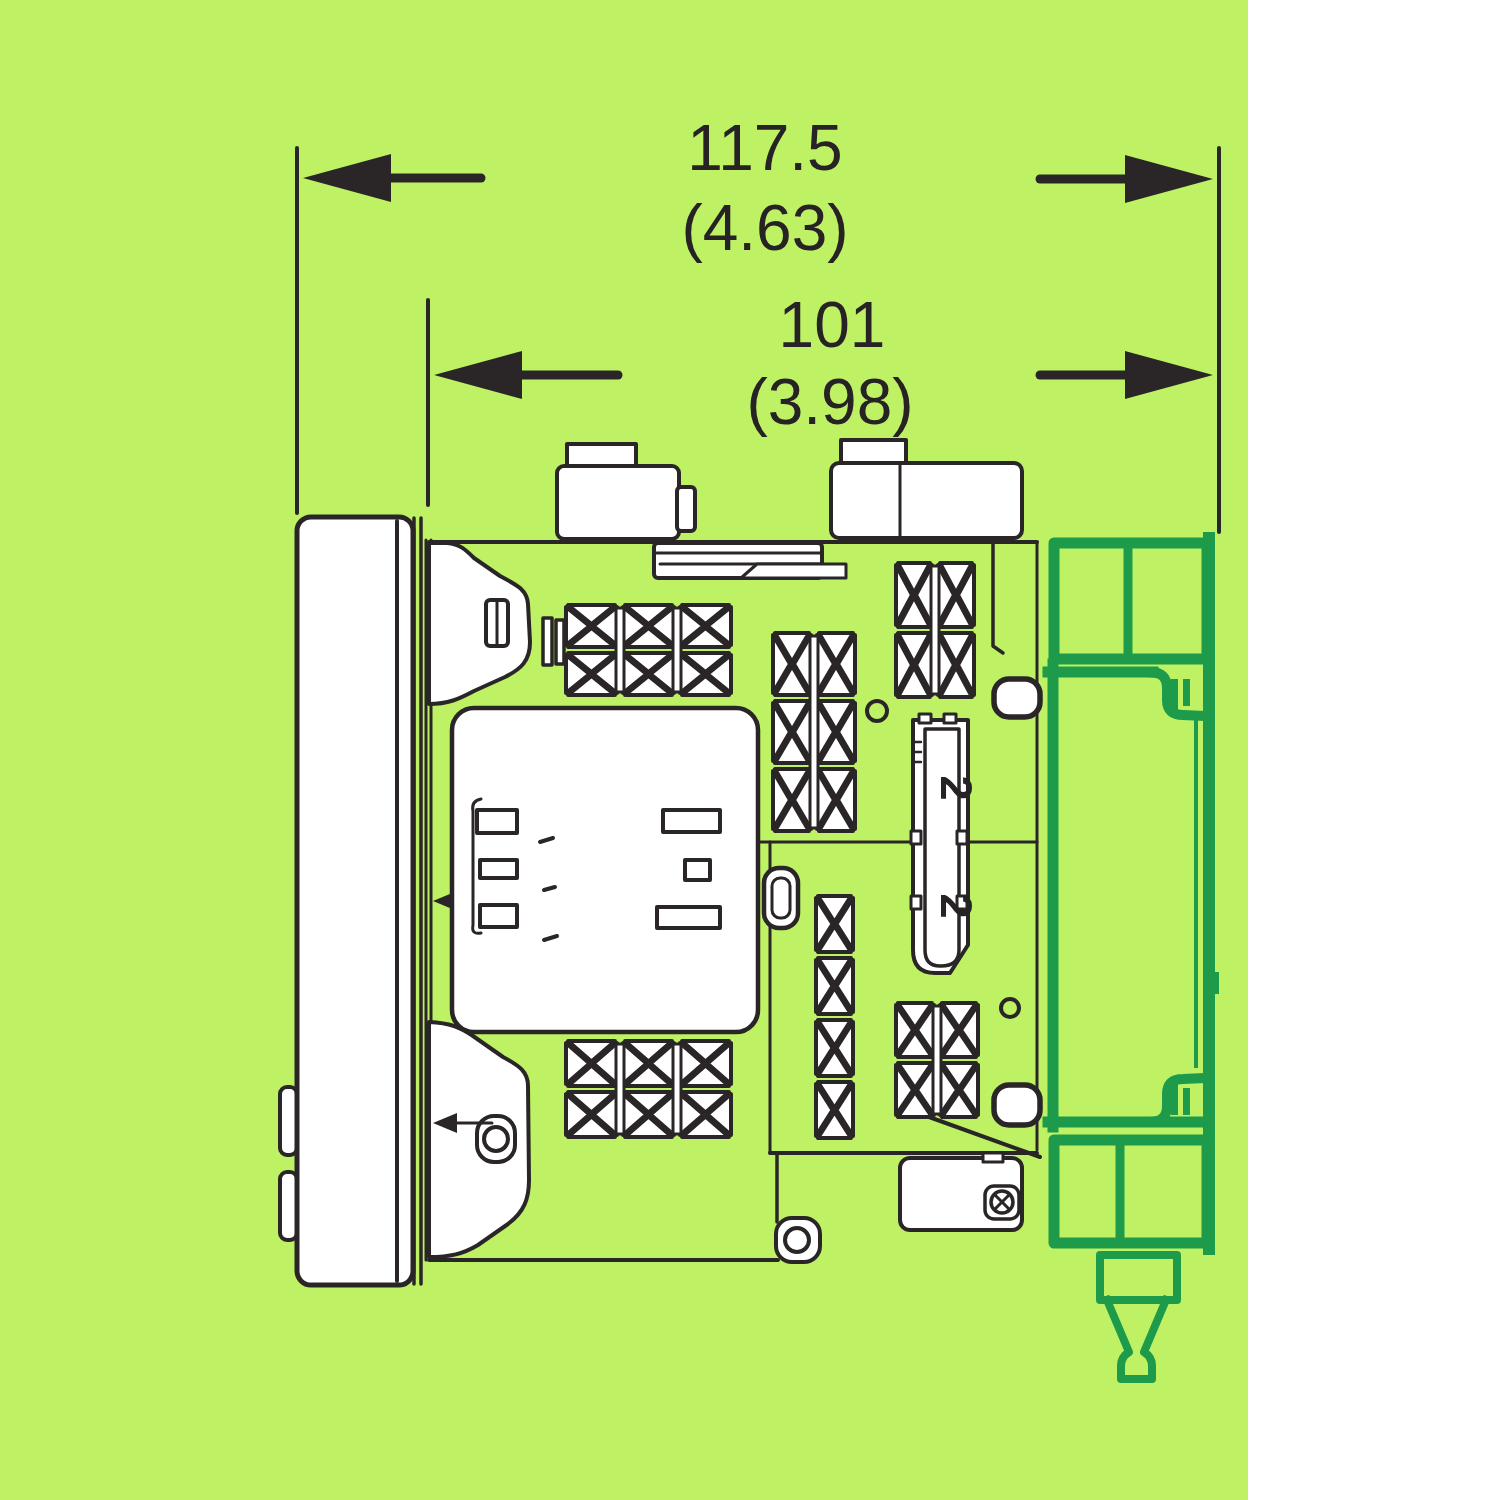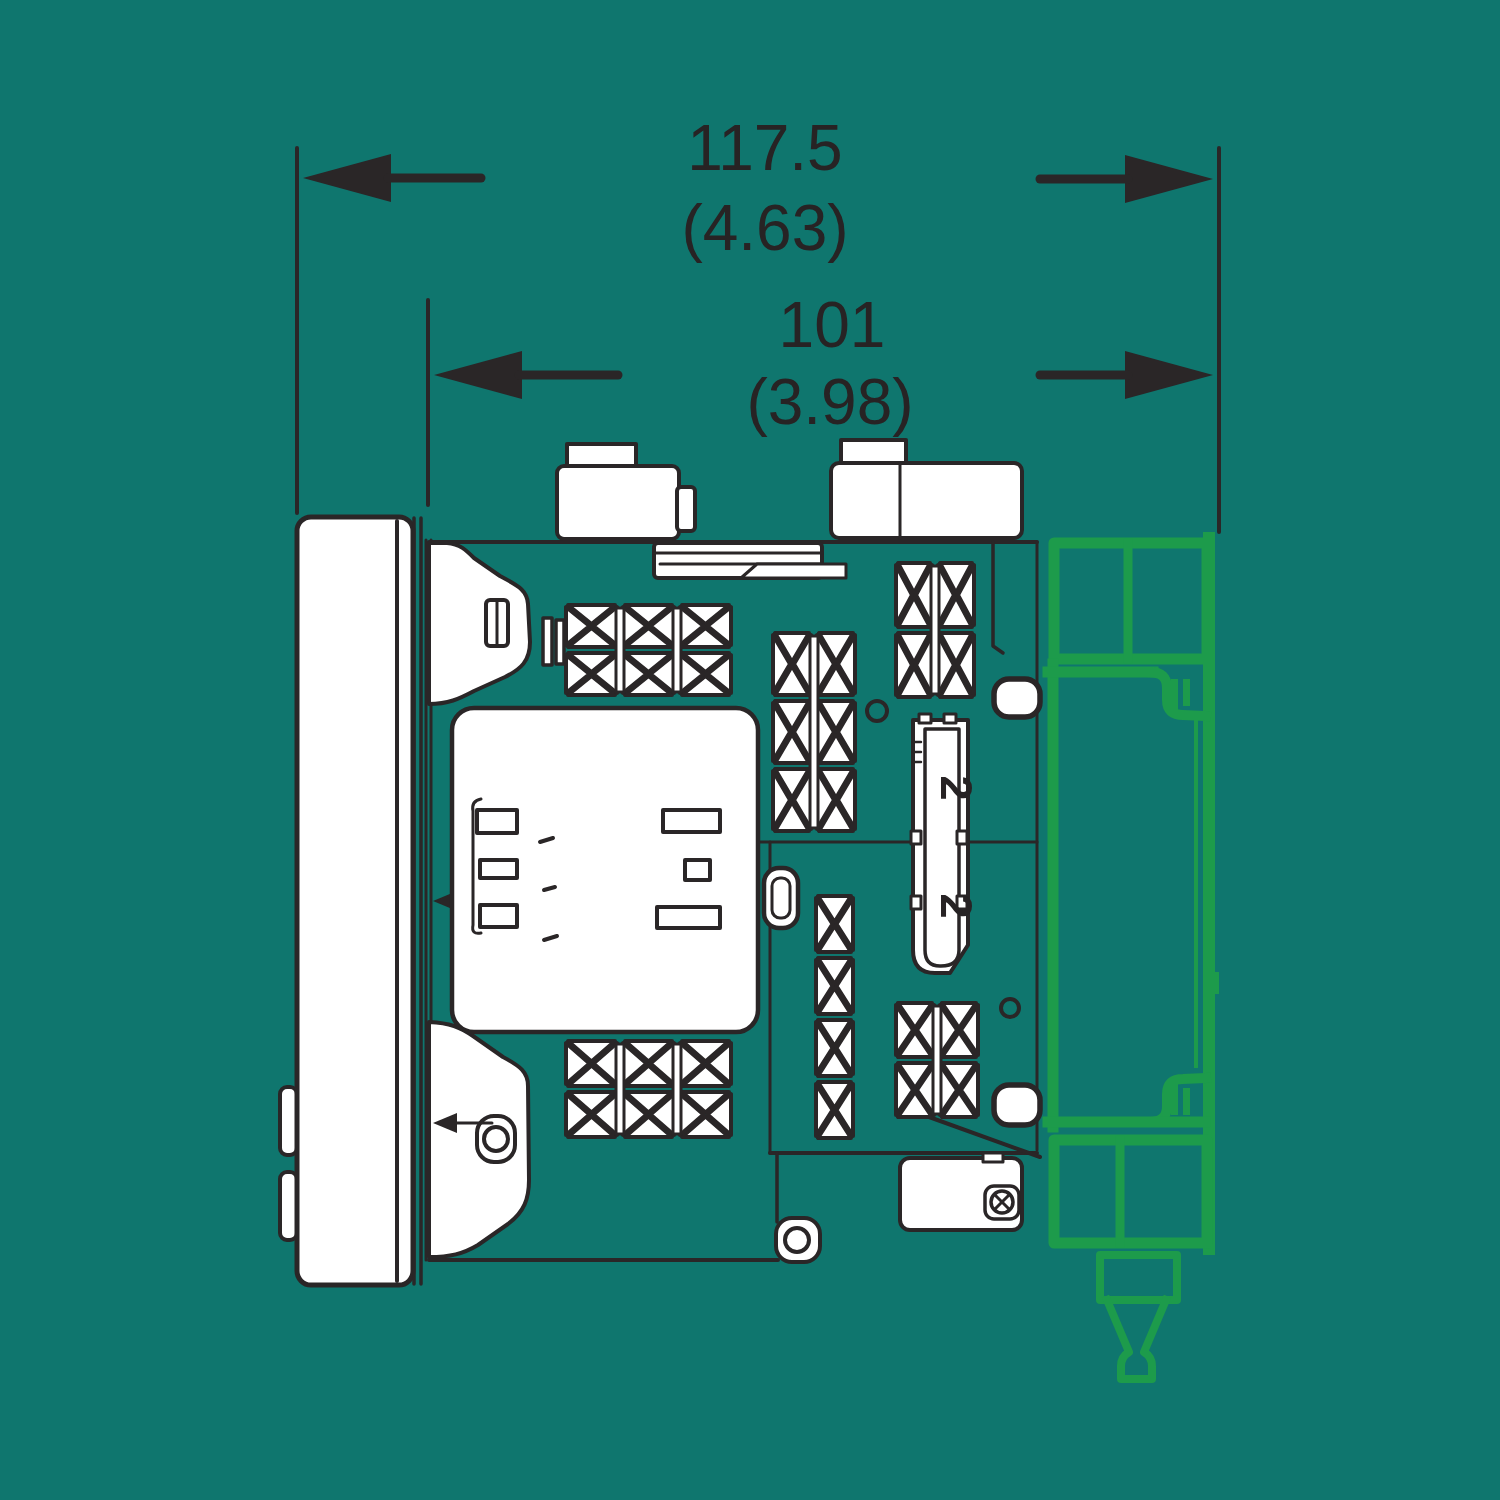--- a/index.html
+++ b/index.html
@@ -1,16 +1,16 @@
 <!DOCTYPE html>
 <html><head>
 <meta charset="utf-8">
 <style>
   html,body{margin:0;padding:0;background:#ffffff;}
-  .stage{width:1500px;height:1500px;position:relative;background:#0f766e;overflow:hidden;}
+  .stage{width:1248px;height:1500px;position:relative;background:#bef264;overflow:hidden;}
   svg{display:block;}
   text{font-family:"Liberation Sans","DejaVu Sans",sans-serif;fill:#272324;}
   .dimtxt{font-size:64px;}
   .termtxt{font-size:45px;font-weight:bold;}
   .k{stroke:#2a2627;fill:none;stroke-linecap:round;stroke-linejoin:round;}
   .kf{fill:#2a2627;stroke:none;}
   .w{fill:#ffffff;}
   .g{stroke:#1d9b4b;fill:none;stroke-linecap:square;stroke-linejoin:round;}
   .gf{fill:#1d9b4b;stroke:none;}
 </style>

